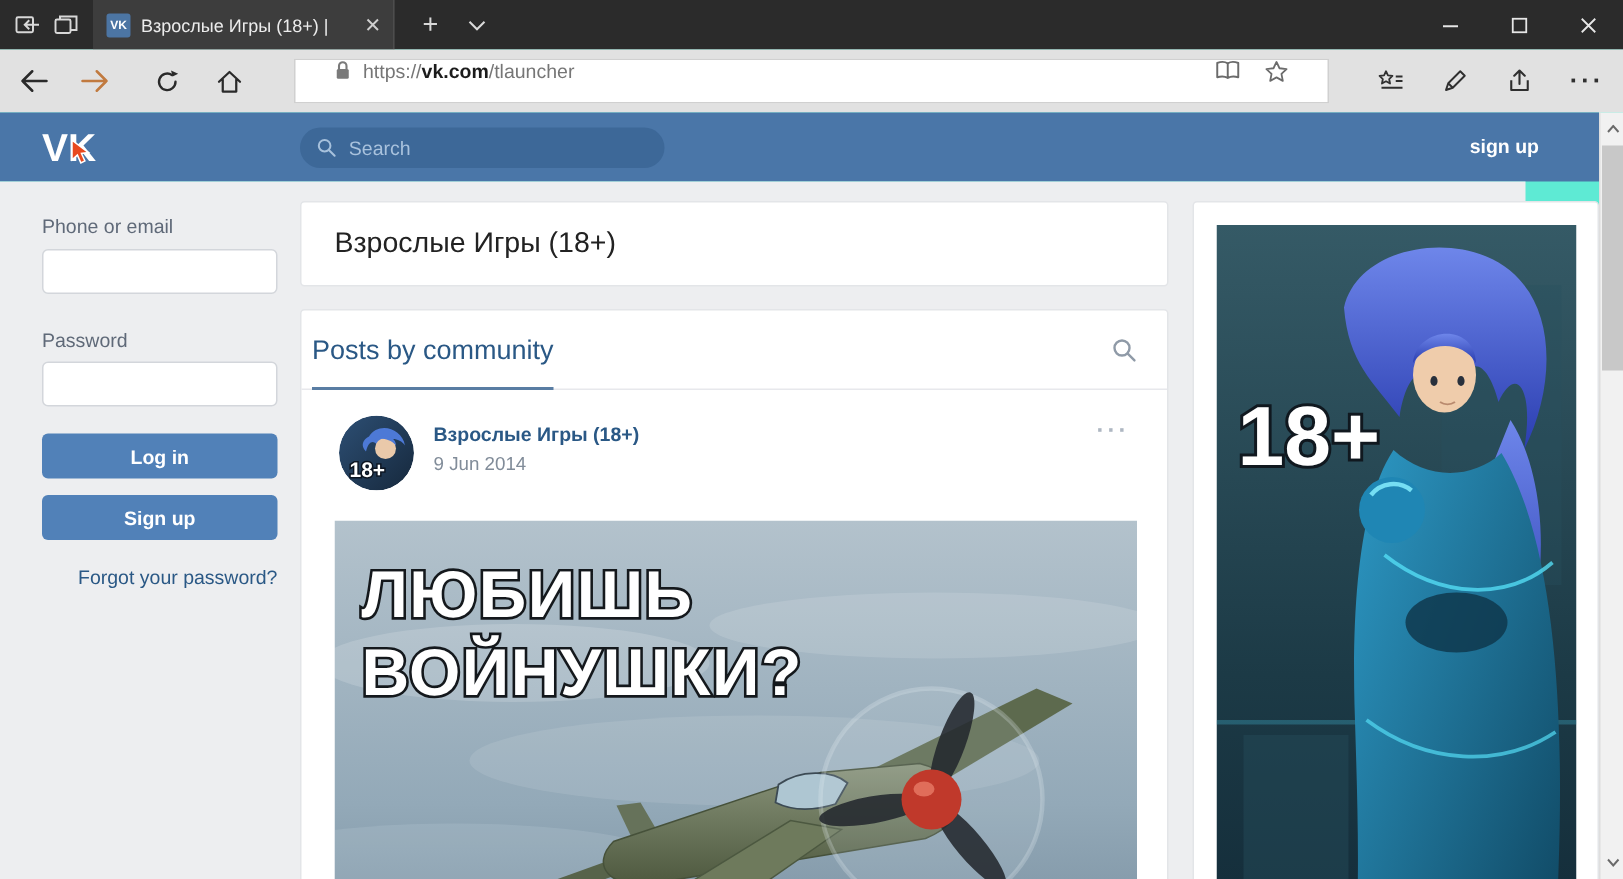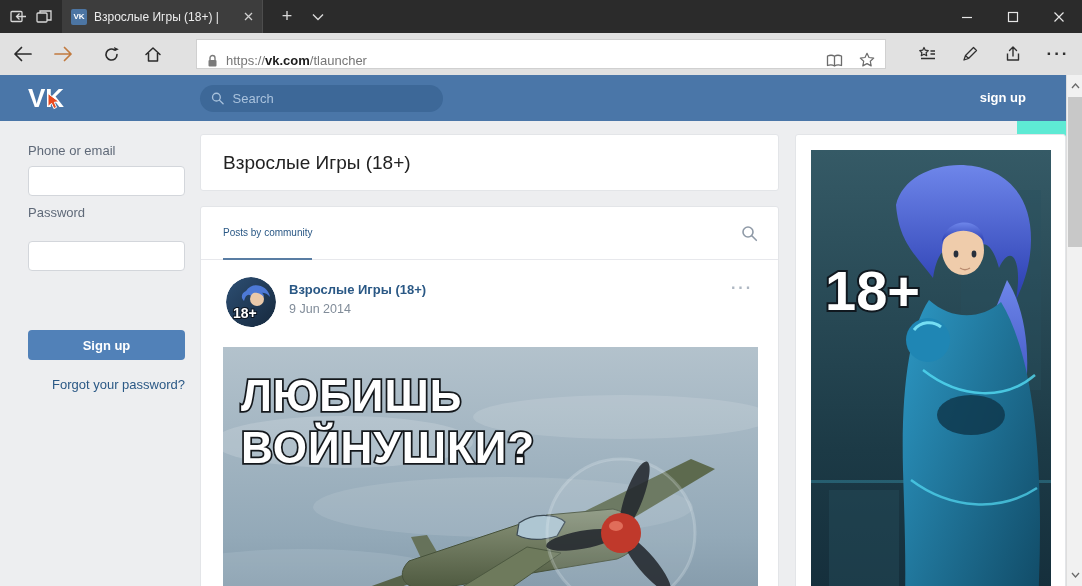--- a/index.html
+++ b/index.html
@@ -17,51 +17,51 @@
   .newtab{position:absolute;left:272px;top:0;width:30px;height:33px;color:#d8d8d8;font-size:18px;display:flex;align-items:center;justify-content:center}
   .tab-chevron{position:absolute;left:303px;top:0;width:30px;height:33px}
   .win-controls{position:absolute;right:0;top:0;height:33px;display:flex}
   .win-btn{width:46px;height:33px;display:flex;align-items:center;justify-content:center}
 
   
   .navbar{position:absolute;left:0;top:33px;width:1082px;height:42px;background:#e1e1e1}
   .nav-btn{position:absolute;top:0;width:38px;height:42px;display:flex;align-items:center;justify-content:center}
   .nb-back{left:4px}.nb-forward{left:44px}.nb-refresh{left:92px}.nb-home{left:134px}
   .nb-hub{left:908px}.nb-pen{left:951px}.nb-share{left:994px}.nb-more{left:1037px;width:42px}
-  .addressbar{position:absolute;left:196px;top:6px;width:690px;height:30px;background:#fff;border:1px solid #d0d0d0;display:flex;align-items:flex-end;padding:0 10px;gap:8px}
+  .addressbar{position:absolute;left:196px;top:6px;width:690px;height:30px;background:#fff;border:1px solid #d0d0d0;display:flex;align-items:flex-start;padding:0 26px;gap:8px}
   .url{font-size:13px;color:#767676;white-space:nowrap}
   .url .host{color:#1c1c1c;font-weight:bold}
   .addr-spacer{flex:1}
   .more-dots{color:#2f2f2f;font-size:17px;font-weight:bold;letter-spacing:2px;line-height:10px}
 
   
   .vk-header{position:absolute;left:0;top:75px;width:1066px;height:46px;background:#4a76a8}
   .vk-logo{position:absolute;left:28px;top:6px;color:#fff;font-size:26px;font-weight:bold;line-height:34px}
   .logo-cursor{position:absolute;left:47px;top:18px}
   .vk-search{position:absolute;left:200px;top:10px;width:243px;height:27px;background:#3d6898;border-radius:14px;display:flex;align-items:center;padding:0 11px;gap:8px}
   .vk-search input{background:transparent;border:none;outline:none;color:#fff;font-size:13px;width:100%;font-family:Liberation Sans, sans-serif}
   .vk-search input::placeholder{color:#a9c2dd}
   .vk-signup{position:absolute;right:40px;top:0;height:46px;line-height:46px;color:#fff;font-size:13px;font-weight:bold;cursor:pointer}
 
   
   .page{position:absolute;left:0;top:121px;width:1017px;height:465px;background:#edeef0}
   .login-label{position:absolute;left:28px;font-size:13px;color:#5f6978}
-  .ll-email{top:22px}.ll-pass{top:84px}
+  .ll-email{top:22px}.ll-pass{top:98px}
   .login-input{position:absolute;left:28px;width:157px;height:30px;background:#fff;border:1px solid #d3d6db;border-radius:4px;font-size:13px;padding:0 9px;font-family:inherit}
   .li-email{top:45px}.li-pass{top:120px}
   .vk-btn{position:absolute;left:28px;width:157px;height:30px;background:#5181b8;border:none;border-radius:4px;color:#fff;font-size:13px;font-weight:bold;font-family:inherit;cursor:pointer}
   .btn-login{top:168px}.btn-signup{top:209px}
   .forgot{position:absolute;left:12px;top:256px;width:213px;text-align:center;font-size:13px;color:#2a5885;cursor:pointer}
 
   .card{position:absolute;background:#fff;border:1px solid #e3e5e8;border-radius:3px}
   .card-title{left:200px;top:13px;width:579px;height:57px}
   .page-title{padding-left:22px;line-height:55px;font-size:19px;color:#222}
   .card-feed{left:200px;top:85px;width:579px;height:396px}
   .tabs-row{position:relative;height:53px;border-bottom:1px solid #e7e8ec}
-  .feed-tab{display:inline-block;margin-left:22px;height:53px;line-height:52px;font-size:10px;color:#2a5885;border-bottom:2px solid #597da3;cursor:pointer}
+  .feed-tab{display:inline-block;margin-left:7px;height:53px;line-height:52px;font-size:18px;color:#2a5885;border-bottom:2px solid #597da3;cursor:pointer}
   .feed-search{position:absolute;right:20px;top:18px;cursor:pointer}
   .post-header{position:absolute;left:25px;right:25px;top:70px;height:50px}
   .avatar{position:absolute;left:0;top:0;width:50px;height:50px;border-radius:50%;overflow:hidden;cursor:pointer}
   .post-author{position:absolute;left:63px;top:5px;font-size:13px;font-weight:bold;color:#2a5885;cursor:pointer}
   .post-date{position:absolute;left:63px;top:25px;font-size:12.5px;color:#818c99;cursor:pointer}
   .post-menu{position:absolute;right:0;top:2px;color:#aeb7c2;font-size:16px;font-weight:bold;letter-spacing:2px;cursor:pointer}
   .post-image{position:absolute;left:22px;top:140px;width:535px;height:420px;cursor:pointer}
 
   .card-right{left:795px;top:13px;width:271px;height:585px}
   .banner{position:absolute;left:15px;top:15px;width:240px;height:600px;cursor:pointer}
@@ -211,20 +211,21 @@
     </div>
     <div class="vk-signup">sign up</div>
   </div>
 
   <div class="page">
 
     <div class="login-label ll-email">Phone or email</div>
     <input class="login-input li-email" type="text" style="">
     <div class="login-label ll-pass">Password</div>
     <input class="login-input li-pass" type="password" style="">
+    <button class="vk-btn btn-login">Log in</button>
     <button class="vk-btn btn-signup">Sign up</button>
     <div class="forgot">Forgot your password?</div>
 
     <div class="card card-title">
       <div class="page-title">Взрослые Игры (18+)</div>
     </div>
 
     <div class="card card-feed">
       <div class="tabs-row">
         <div class="feed-tab">Posts by community</div>

